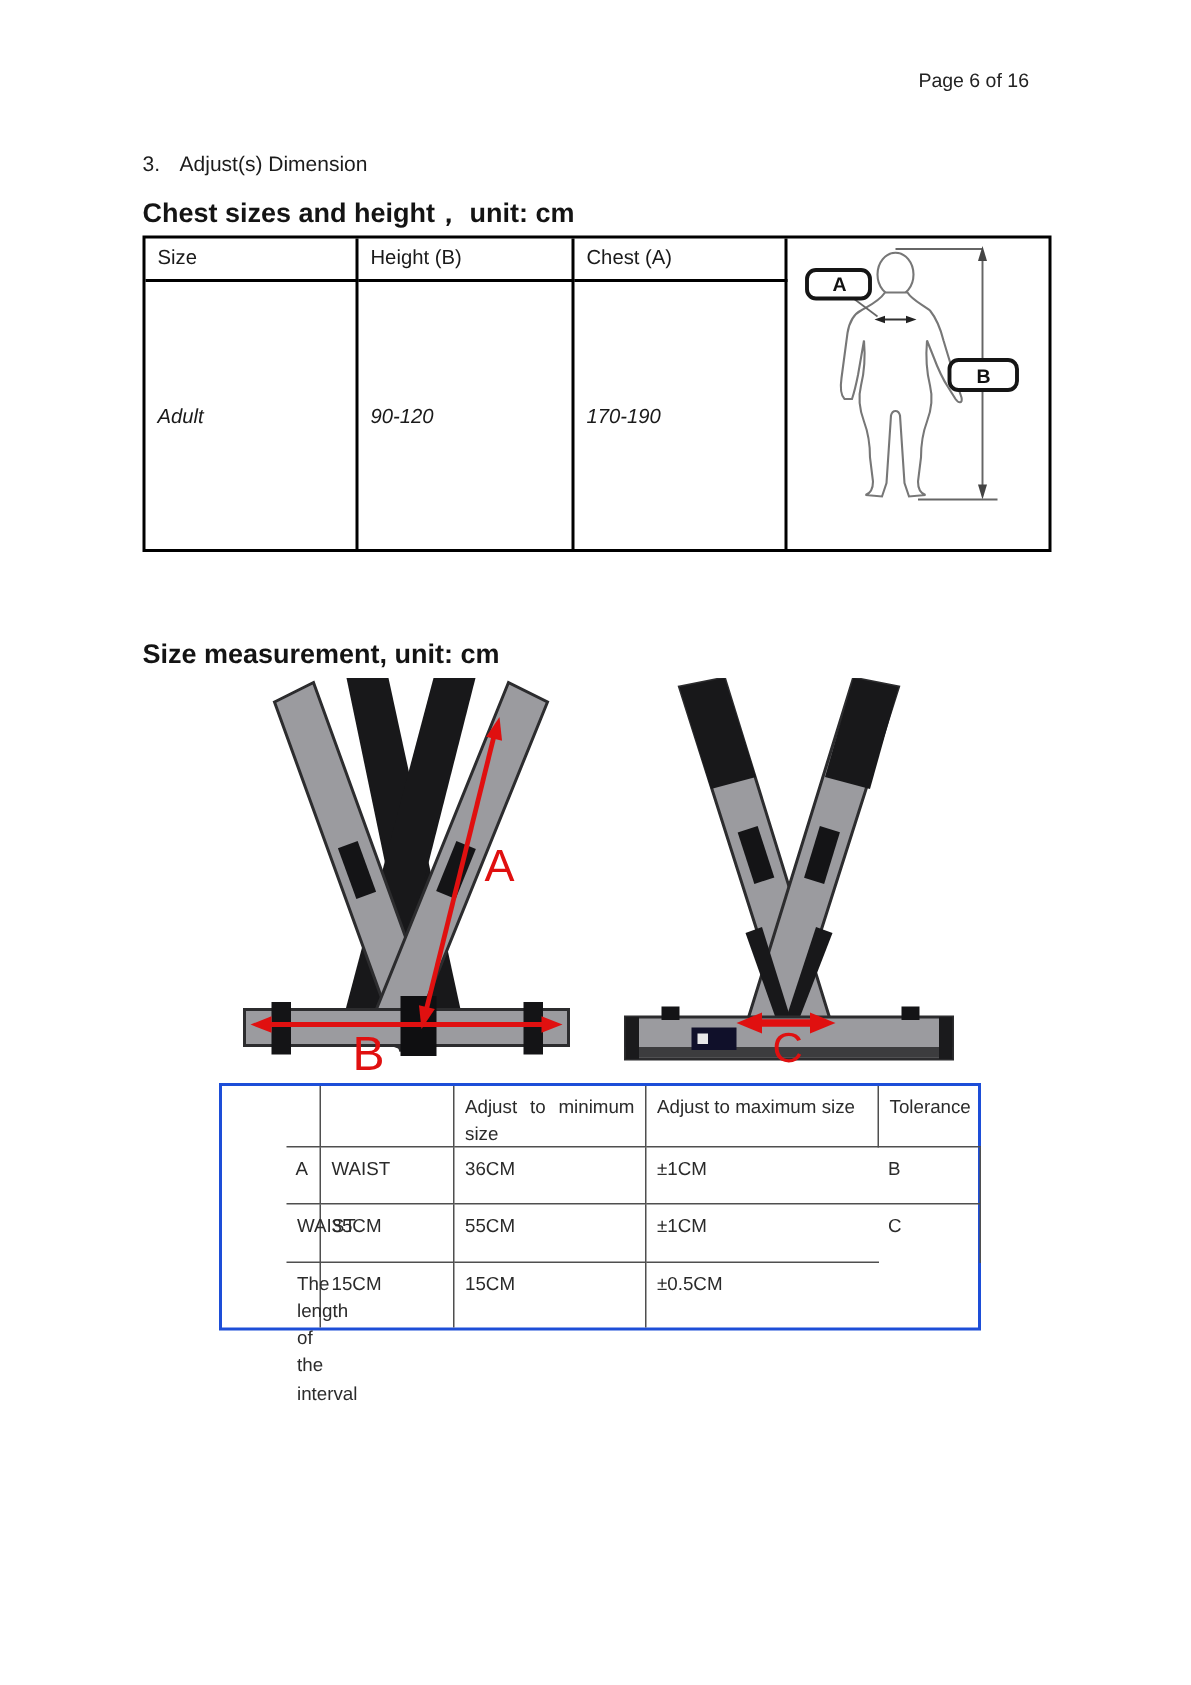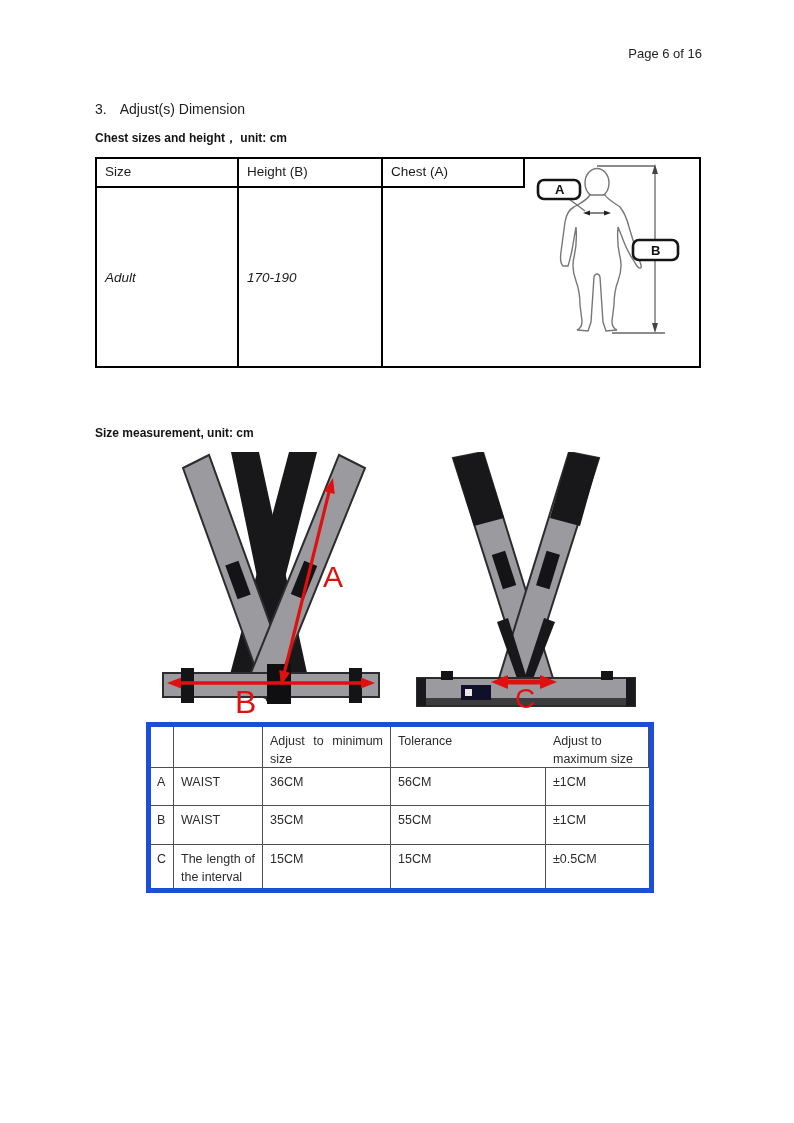--- a/index.html
+++ b/index.html
@@ -10,46 +10,46 @@
   }
   *{box-sizing:border-box;margin:0;padding:0;}
   html,body{background:#ffffff;}
   body{
     width:794px;height:1123px;position:relative;
     font-family:"Liberation Sans","DejaVu Sans",sans-serif;
     color:#1f1f1f;
   }
   .abs{position:absolute;}
   
-  .page-num{top:46px;right:92px;font-size:13px;color:#222;}
+  .page-num{top:46px;right:108px;font-size:13px;color:#222;}
   
   .sec-title{left:95px;top:101px;font-size:14px;display:flex;gap:13px;color:#1c1c1c;}
-  .subhead{left:95px;font-size:12px;font-weight:bold;color:#141414;}
+  .subhead{left:95px;font-size:18px;font-weight:bold;color:#141414;}
   .subhead1{top:130px;}
   .subhead2{top:426px;}
   
   .chest-table{
     left:95px;top:157px;width:606px;height:211px;
     border:2px solid #000;
     display:grid;
     grid-template-columns:142px 144px 142px 1fr;
     grid-template-rows:29px 1fr;
     font-size:13.5px;color:#1a1a1a;
   }
   .ct-h{border-right:2px solid #000;border-bottom:2px solid #000;padding:5px 8px 0;}
   .ct-d{border-right:2px solid #000;display:flex;align-items:center;padding-left:8px;font-style:italic;}
   .ct-fig{grid-column:4;grid-row:1/3;position:relative;overflow:hidden;}
   
   .meas-table{
     left:146px;top:722px;width:508px;
-    border:5px solid #1d4ed8;
+    border:2px solid #1d4ed8;
     display:grid;
     grid-template-columns:23px 89px 128px 155px 1fr;
     grid-template-rows:41px 38px 39px 43px;
-    font-size:12.5px;color:#2b2b2b;line-height:1.45;
+    font-size:12.5px;color:#2b2b2b;line-height:1.45;padding-left:43px;
   }
   .mt-c{border-right:1px solid #4f4f4f;border-bottom:1px solid #4f4f4f;padding:5px 7px 0;}
   .mt-c.lastcol{border-right:none;}
   .mt-c.lastrow{border-bottom:none;}
   .mt-c.letter{padding-left:6px;}
   .mt-c.just{text-align:justify;}
   
   svg text{font-family:"Liberation Sans","DejaVu Sans",sans-serif;}
   .strapG{fill:var(--strap-gray);stroke:var(--outline);stroke-width:2;}
   .strapB{fill:var(--strap-black);}
@@ -103,20 +103,21 @@
         <polygon points="58,54 65,51.5 65,56.5" fill="#222"></polygon>
         <polygon points="86,54 79,51.5 79,56.5" fill="#222"></polygon>
 
         <rect x="13" y="21" width="42" height="19" rx="6" class="lblbox"></rect>
         <text x="30" y="35" class="lbltxt">A</text>
         <rect x="108" y="81" width="45" height="20" rx="6" class="lblbox"></rect>
         <text x="126" y="96" class="lbltxt">B</text>
       </svg>
     </div>
     <div class="ct-d">Adult</div>
+    <div class="ct-d">90-120</div>
     <div class="ct-d">170-190</div>
   </div>
 
   <div class="abs subhead subhead2">Size measurement, unit: cm</div>
 
   <svg class="abs" style="left:143px;top:450px;" width="252" height="268" viewBox="0 0 252 268">
 
     <polygon class="strapB" points="88,2 116,2 166,232 138,242"></polygon>
     <polygon class="strapB" points="146,2 174,2 113,242 85,232"></polygon>
 
@@ -170,27 +171,26 @@
     <polygon class="redF" points="86,230 103,223 103,237"></polygon>
     <polygon class="redF" points="152,230 135,223 135,237"></polygon>
     <text x="110" y="256" class="redT" style="font-size:28px">C</text>
   </svg>
 
   <div class="abs meas-table">
 
     <div class="mt-c"></div>
     <div class="mt-c"></div>
     <div class="mt-c just">Adjust to minimum size</div>
+    <div class="mt-c">Adjust to maximum size</div>
     <div class="mt-c lastcol">Tolerance</div>
-    <div class="mt-c">Adjust to maximum size</div>
 
     <div class="mt-c letter">A</div>
     <div class="mt-c">WAIST</div>
     <div class="mt-c">36CM</div>
-    <div class="mt-c">56CM</div>
     <div class="mt-c lastcol">±1CM</div>
 
     <div class="mt-c letter">B</div>
     <div class="mt-c">WAIST</div>
     <div class="mt-c">35CM</div>
     <div class="mt-c">55CM</div>
     <div class="mt-c lastcol">±1CM</div>
 
     <div class="mt-c letter lastrow">C</div>
     <div class="mt-c just lastrow">The length of the interval</div>

